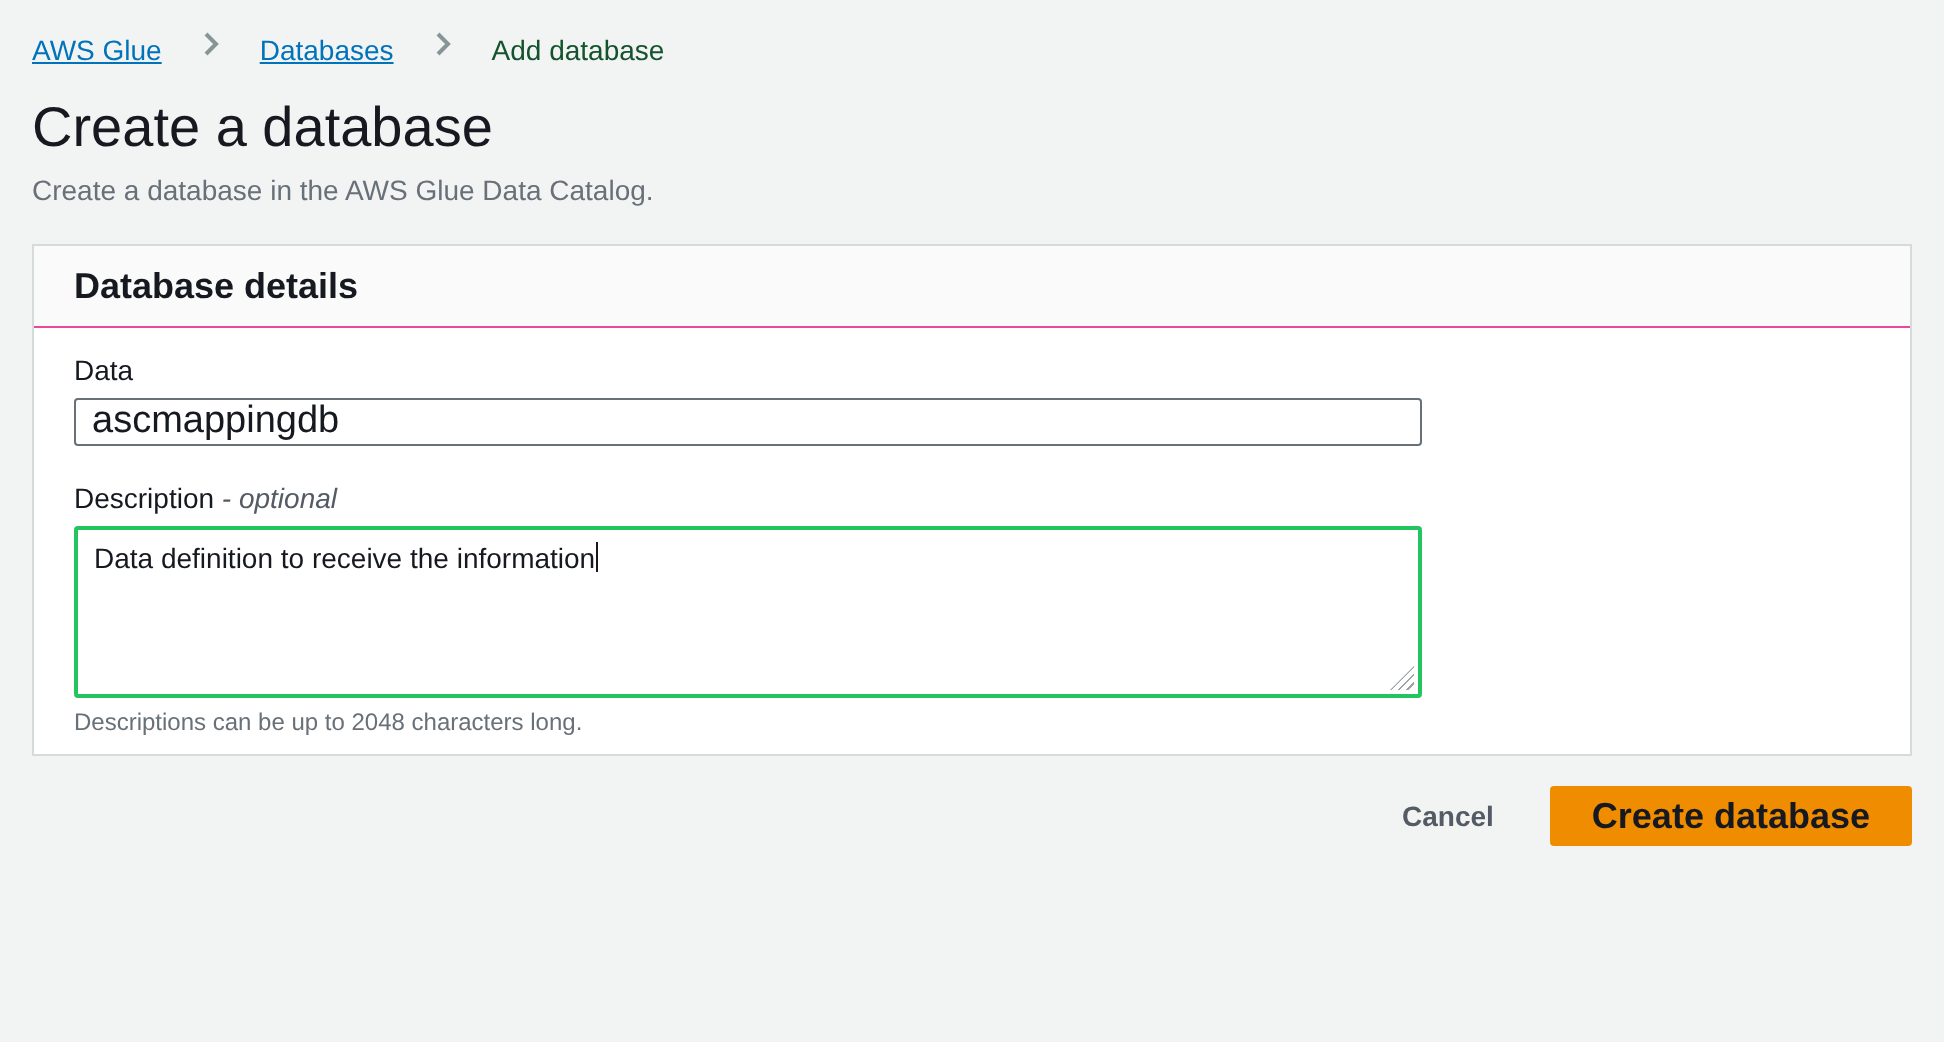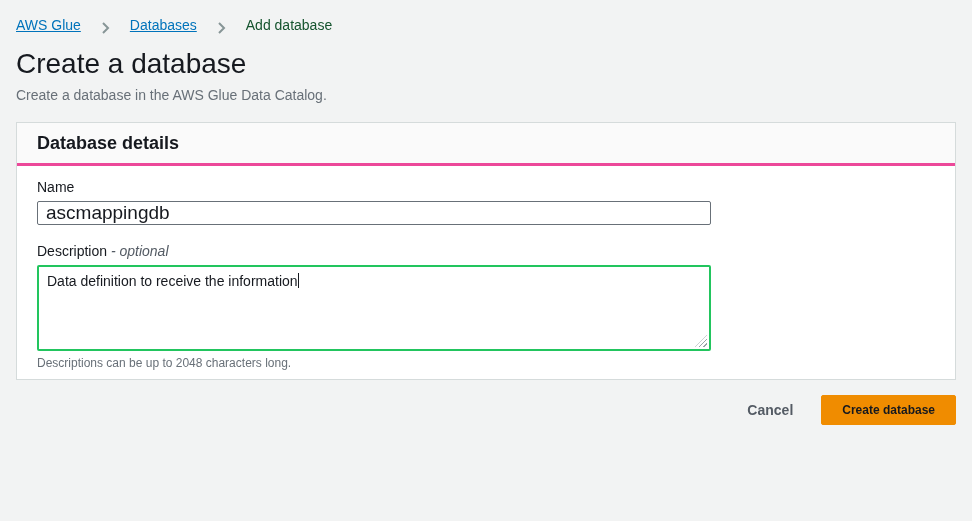--- a/index.html
+++ b/index.html
@@ -7,33 +7,33 @@
   body {
     width: 972px; height: 521px;
     background: #f2f3f3;
     font-family: "Liberation Sans", sans-serif;
     color: #16191f;
     overflow: hidden;
   }
   .page { padding: 16px 16px 0 16px; }
 
   
-  .breadcrumb { display: flex; align-items: flex-end; font-size: 14px; line-height: 18px; gap: 11px; }
+  .breadcrumb { display: flex; align-items: flex-start; font-size: 14px; line-height: 18px; gap: 11px; }
   .breadcrumb a { color: #0073bb; text-decoration: underline; cursor: pointer; }
   .crumb-sep { display: inline-flex; margin: 0 9px; }
   .crumb-current { color: #14532d; font-weight: 400; }
 
   
   .page-title { font-size: 28px; font-weight: 400; line-height: 34px; margin: 13px 0 4px 0; color: #16191f; }
   .page-subtitle { font-size: 14px; line-height: 20px; color: #687078; margin: 0 0 17px 0; }
 
   
   .panel { background: #ffffff; border: 1px solid #d5dbdb; width: 940px; }
   .panel-header {
-    background: #fafafa; border-bottom: 3px solid #ec4899;
+    background: #fafafa; border-bottom: 1px solid #ec4899;
     padding: 10px 20px; font-size: 18px; font-weight: 700; line-height: 20px;
   }
   .panel-body { padding: 12px 20px 9px 20px; }
 
   
   .field { margin: 0; }
   .field-label { font-size: 14px; line-height: 18px; display: block; margin-bottom: 5px; color: #16191f; }
   .optional { font-style: italic; color: #545b64; }
   .field-desc { font-size: 12px; line-height: 14px; color: #687078; margin: -1px 0 6px 0; }
   .field-constraint { font-size: 12px; line-height: 14px; color: #687078; margin-top: 5px; }
@@ -69,21 +69,21 @@
   }
   .btn-link {
     background: none; border: none; cursor: pointer;
     font-family: "Liberation Sans", sans-serif;
     font-size: 14px; font-weight: 700; color: #545b64;
     padding: 6px 4px; margin-right: 24px;
   }
   .btn-primary {
     background: #f08c00; border: 1px solid #f08c00; border-radius: 2px; cursor: pointer;
     font-family: "Liberation Sans", sans-serif;
-    font-size: 12px; font-weight: 700; color: #16191f;
+    font-size: 18px; font-weight: 700; color: #16191f;
     height: 30px; padding: 0 20px;
   }
 </style>
 </head>
 <body>
 
 <div class="page">
 
   <nav class="breadcrumb">
     <a>AWS Glue</a>
@@ -102,21 +102,21 @@
   </nav>
 
   <h1 class="page-title">Create a database</h1>
   <p class="page-subtitle">Create a database in the AWS Glue Data Catalog.</p>
 
   <section class="panel">
     <div class="panel-header">Database details</div>
     <div class="panel-body">
 
       <div class="field field-name">
-        <label class="field-label">Name</label>
+        <label class="field-label">Data</label>
         <input class="text-input" type="text" value="ascmappingdb" style="">
       </div>
 
 
       <div class="field">
         <label class="field-label">
           <span>Description</span>
           <span class="optional"> <span>- optional</span></span>
         </label>
         <div class="textarea" role="textbox">

